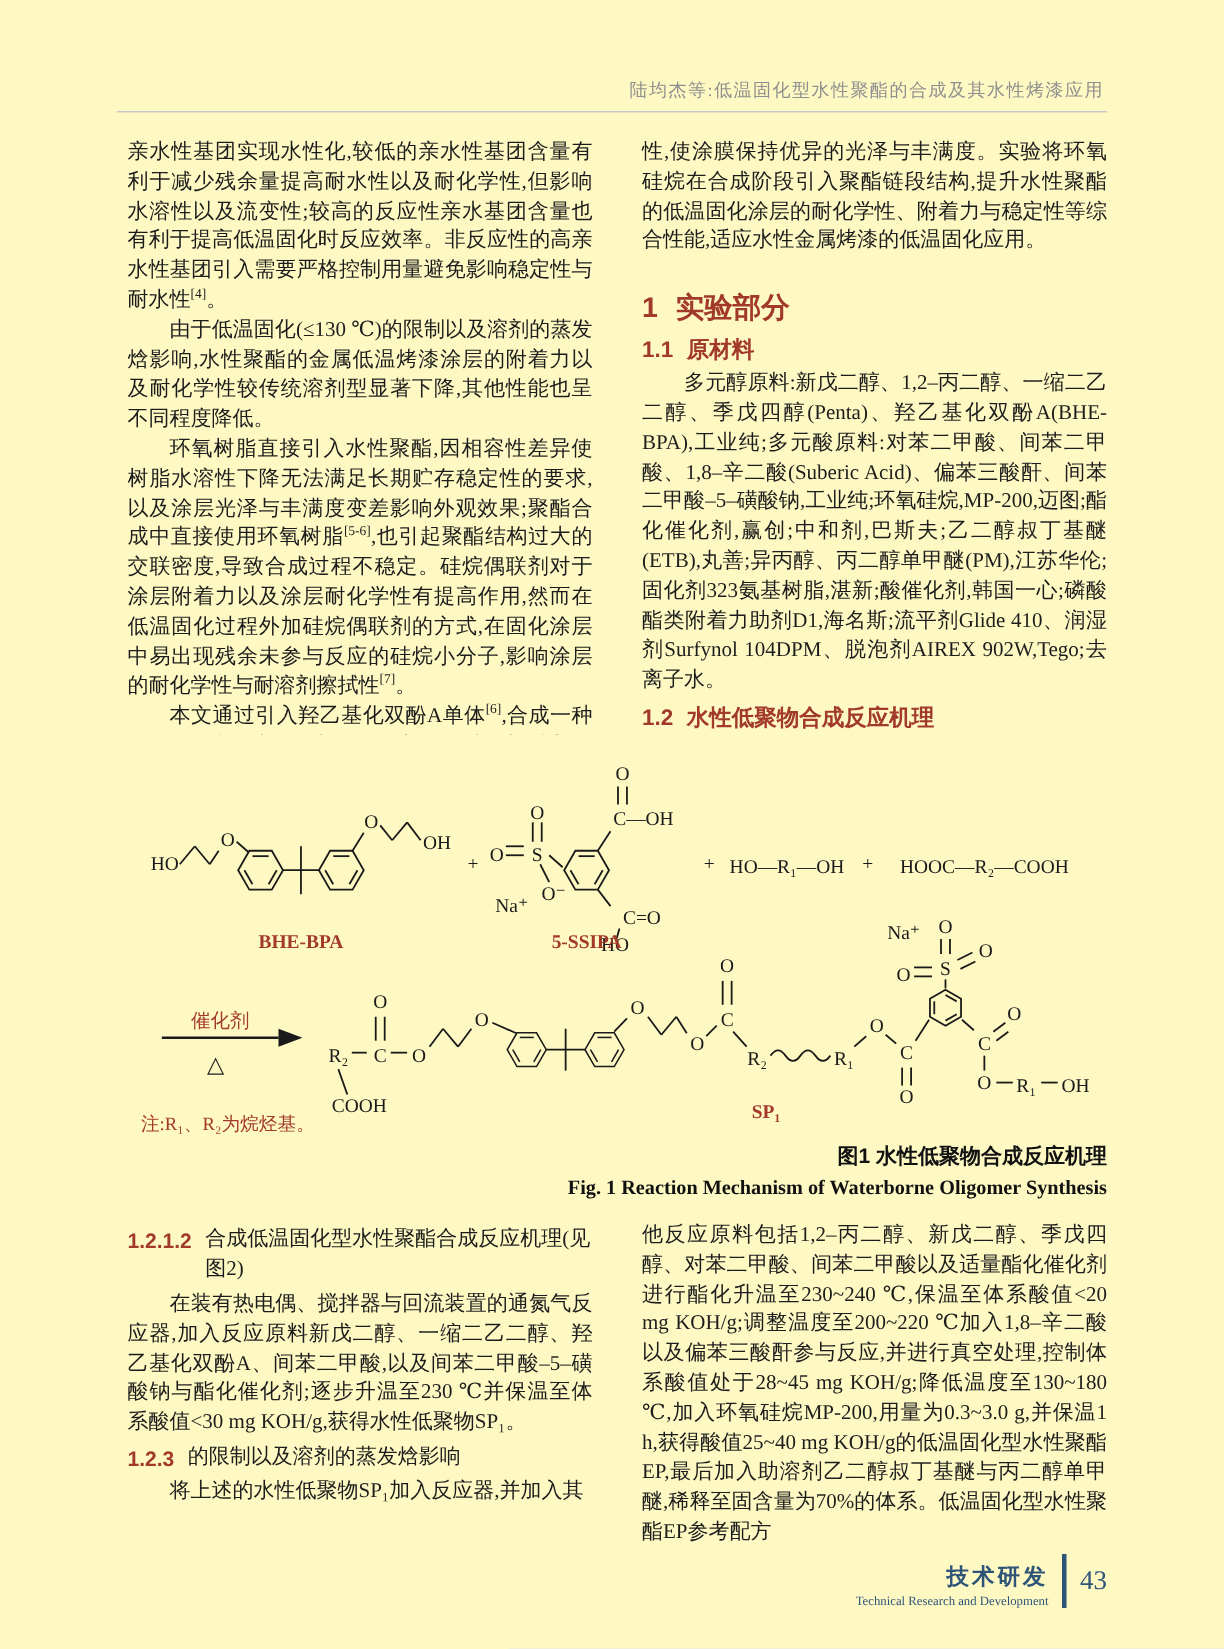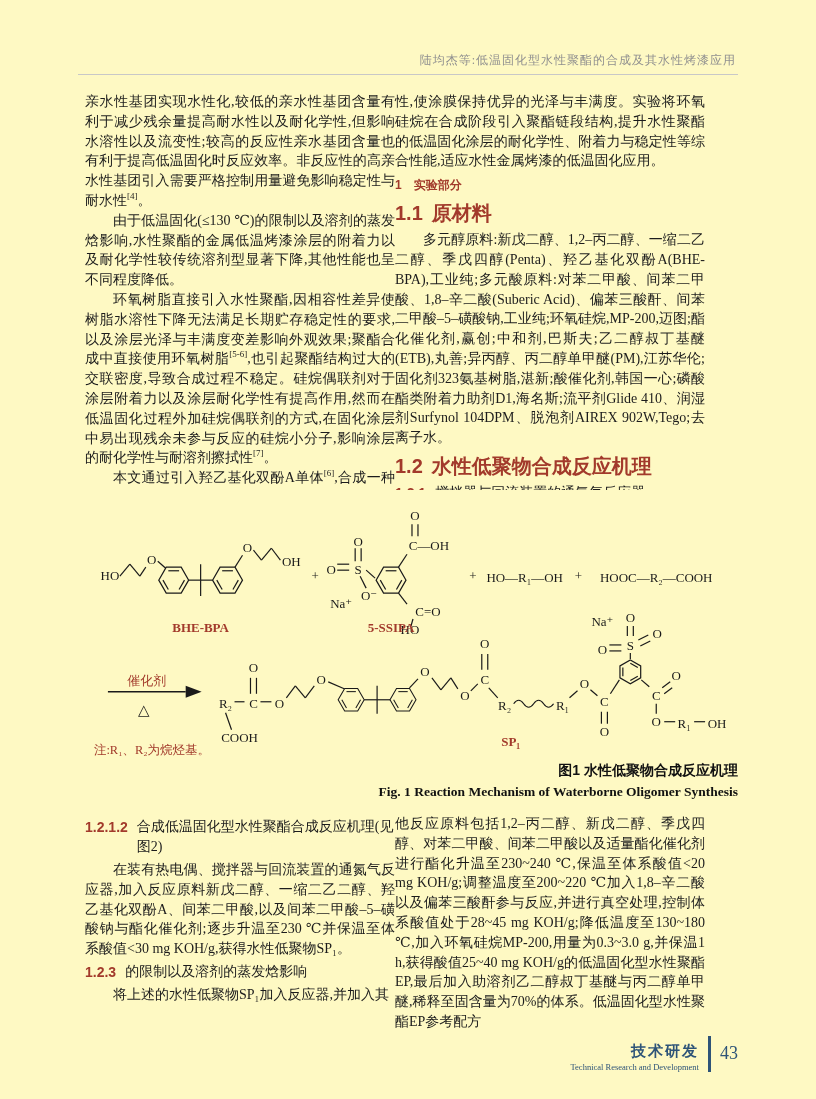--- a/index.html
+++ b/index.html
@@ -15,37 +15,37 @@
     font-family:"Liberation Serif","DejaVu Serif",serif;color:var(--ink);text-decoration:underline;
   }
   .running-header{
     position:absolute;top:52px;right:80px;
     font-size:12px;color:var(--gray);letter-spacing:1px;
   }
   .header-rule{
     position:absolute;top:74px;left:78px;width:660px;height:0;
     border-top:1px solid #c8c8c8;
   }
-  .body-cols{position:absolute;left:85px;width:653px;display:flex;}
+  .body-cols{position:absolute;left:85px;width:653px;display:flex;gap:33px;}
   .body-top{top:92px;height:398px;overflow:hidden;}
   .body-bottom{top:814px;height:222px;overflow:hidden;}
   .col{width:310px;}
   .para{
     margin:0;text-align:justify;font-size:14px;line-height:19.8px;color:var(--ink);
   }
   .indent{text-indent:2em;}
   sup{font-size:9px;line-height:0;vertical-align:super;}
   .h-major{
     font-family:"Liberation Sans","DejaVu Sans",sans-serif;font-weight:bold;
-    font-size:12px;color:var(--red);margin:6px 0 6px;
+    font-size:19px;color:var(--red);margin:21px 0 6px;
   }
   .h-major .num{margin-right:12px;}
   .h-sub{
     font-family:"Liberation Sans","DejaVu Sans",sans-serif;font-weight:bold;
-    font-size:20px;color:var(--red);margin:5px 0 3px;
+    font-size:15px;color:var(--red);margin:5px 0 3px;
   }
   .h-sub .num{margin-right:9px;}
   .h-minor{display:flex;font-size:14px;line-height:20px;margin:3px 0;}
   .h-minor .num{
     font-family:"Liberation Sans","DejaVu Sans",sans-serif;font-weight:bold;
     color:var(--red);margin-right:9px;white-space:nowrap;text-align:right;
   }
   .h-minor .ttl{color:var(--ink);}
   
   .figure-block{position:absolute;left:80px;top:492px;width:658px;}

